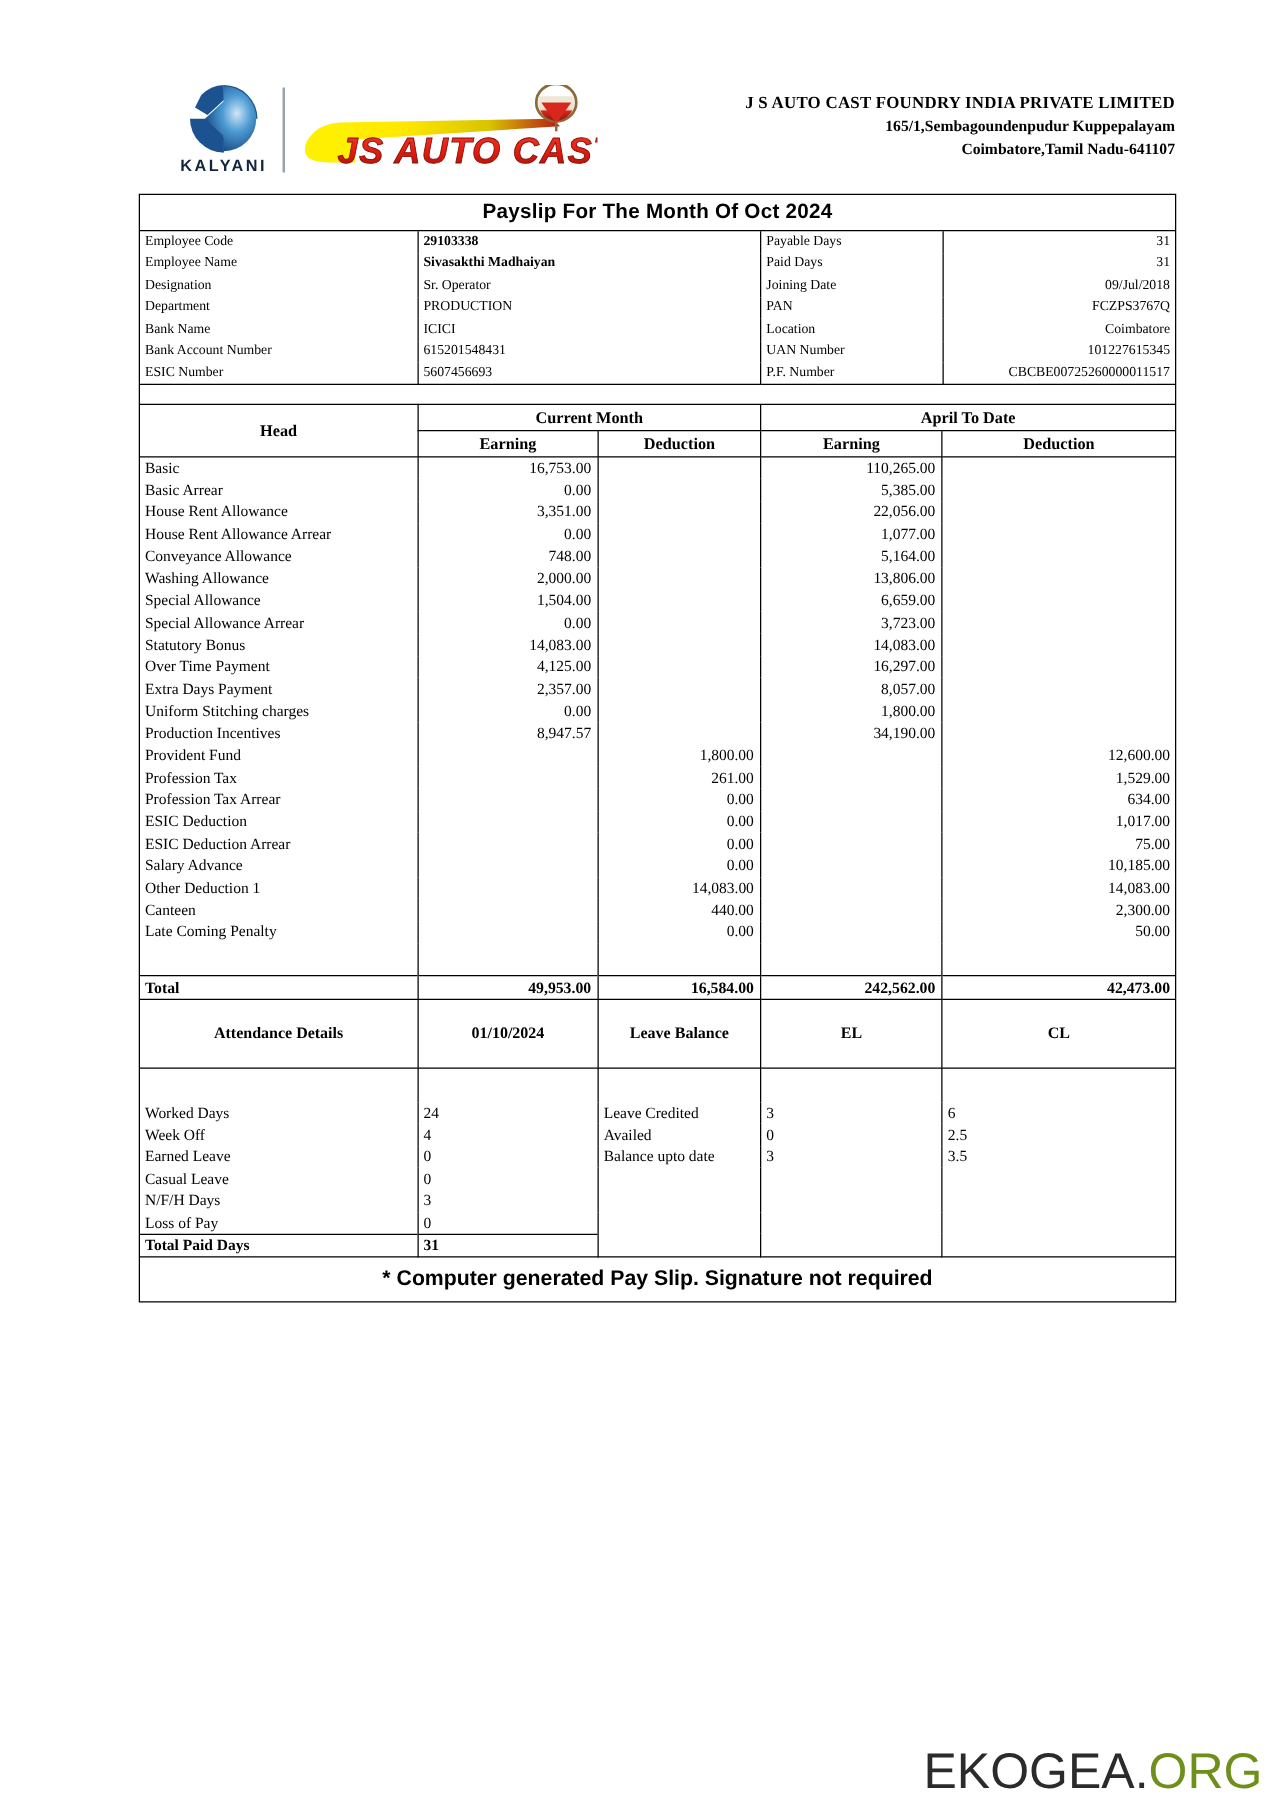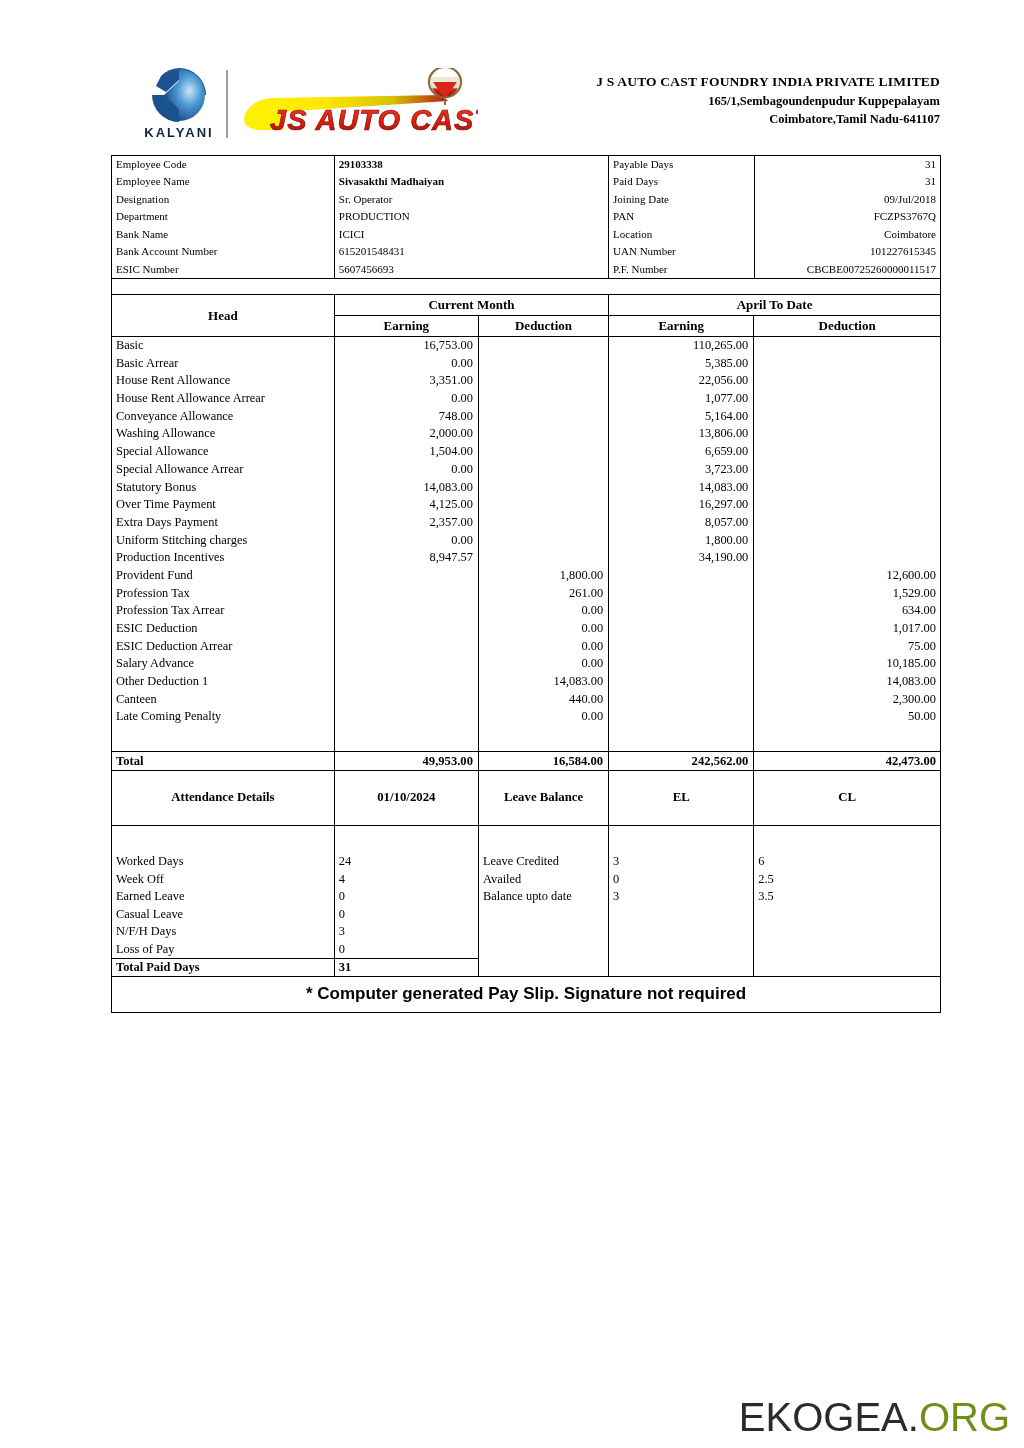--- a/index.html
+++ b/index.html
@@ -281,20 +281,27 @@
 
   <div class="company-block">
     <div class="company-name">J S AUTO CAST FOUNDRY INDIA PRIVATE LIMITED</div>
     <div class="company-addr1">165/1,Sembagoundenpudur Kuppepalayam</div>
     <div class="company-addr2">Coimbatore,Tamil Nadu-641107</div>
   </div>
 </div>
 
 <div class="doc">
 
+  <table>
+    <tbody>
+        <tr class="title-row">
+      <td>Payslip For The Month Of Oct 2024</td>
+    </tr>
+  </tbody>
+    </table>
 
   <table class="emp-tbl">
     <colgroup>
       <col style="width:222px">
         <col style="width:274px">
       <col style="width:146px">
         <col style="width:185px">
     </colgroup>
     <tbody id="emp-body">
         <tr>

